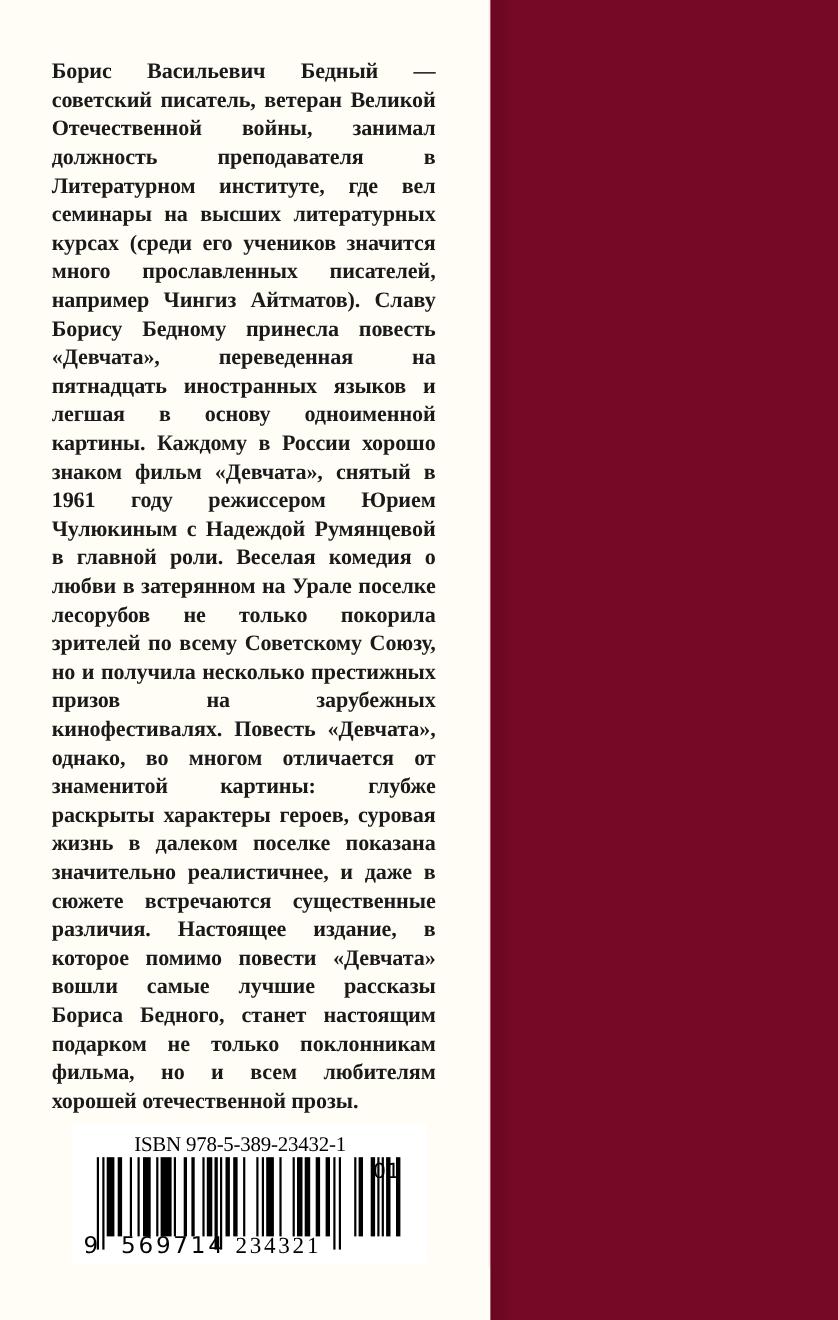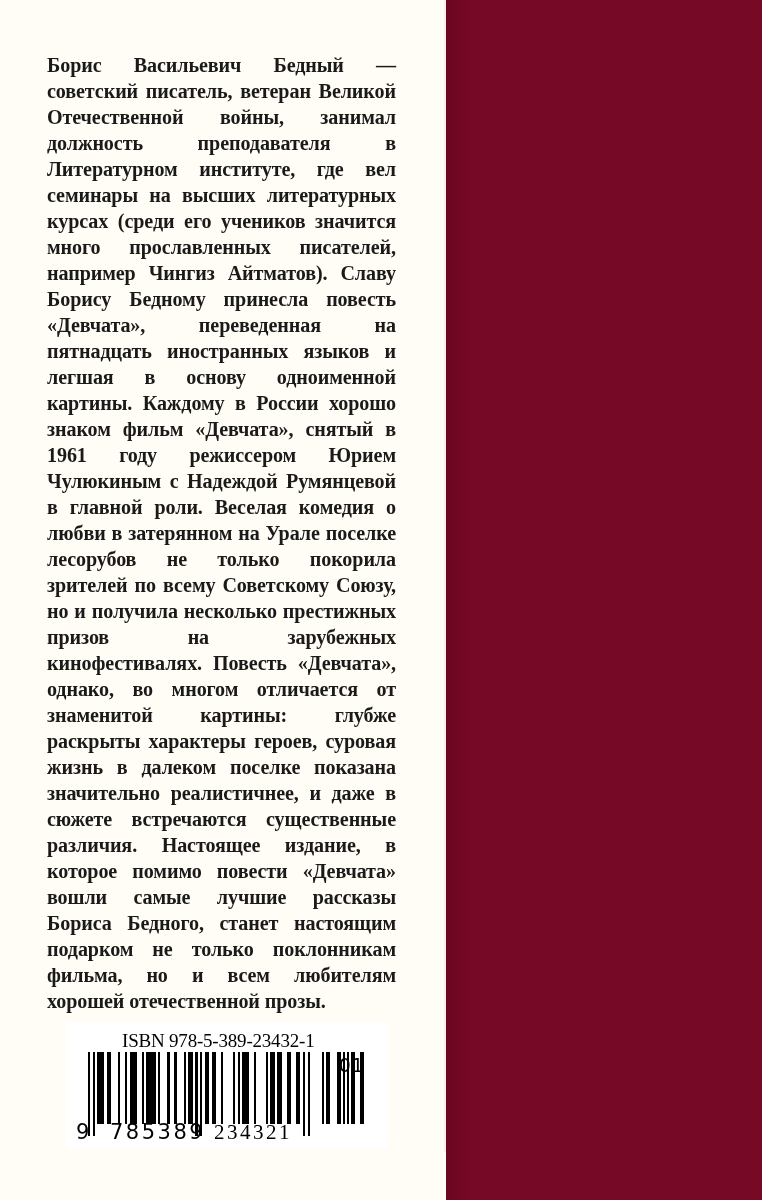--- a/index.html
+++ b/index.html
@@ -194,21 +194,21 @@
             <div class="bar" style="left: 0px; width: 1.85px;"></div>
             <div class="bar" style="left: 4.2px; width: 3.95px;"></div>
             <div class="bar" style="left: 14.7px; width: 3.95px;"></div>
             <div class="bar" style="left: 21px; width: 1.85px;"></div>
             <div class="bar" style="left: 25.2px; width: 1.85px;"></div>
             <div class="bar" style="left: 29.4px; width: 3.95px;"></div>
             <div class="bar" style="left: 37.8px; width: 3.95px;"></div>
           </div>
         <div class="digits-row">
           <span class="d-lead">9</span>
-          <span class="d-left">785389</span>
+          <span class="d-left">569714</span>
           <span class="d-right">234321</span>
         </div>
       </div>
     </div>
   </div>
 
   <div class="panel-right">
 
     
 

